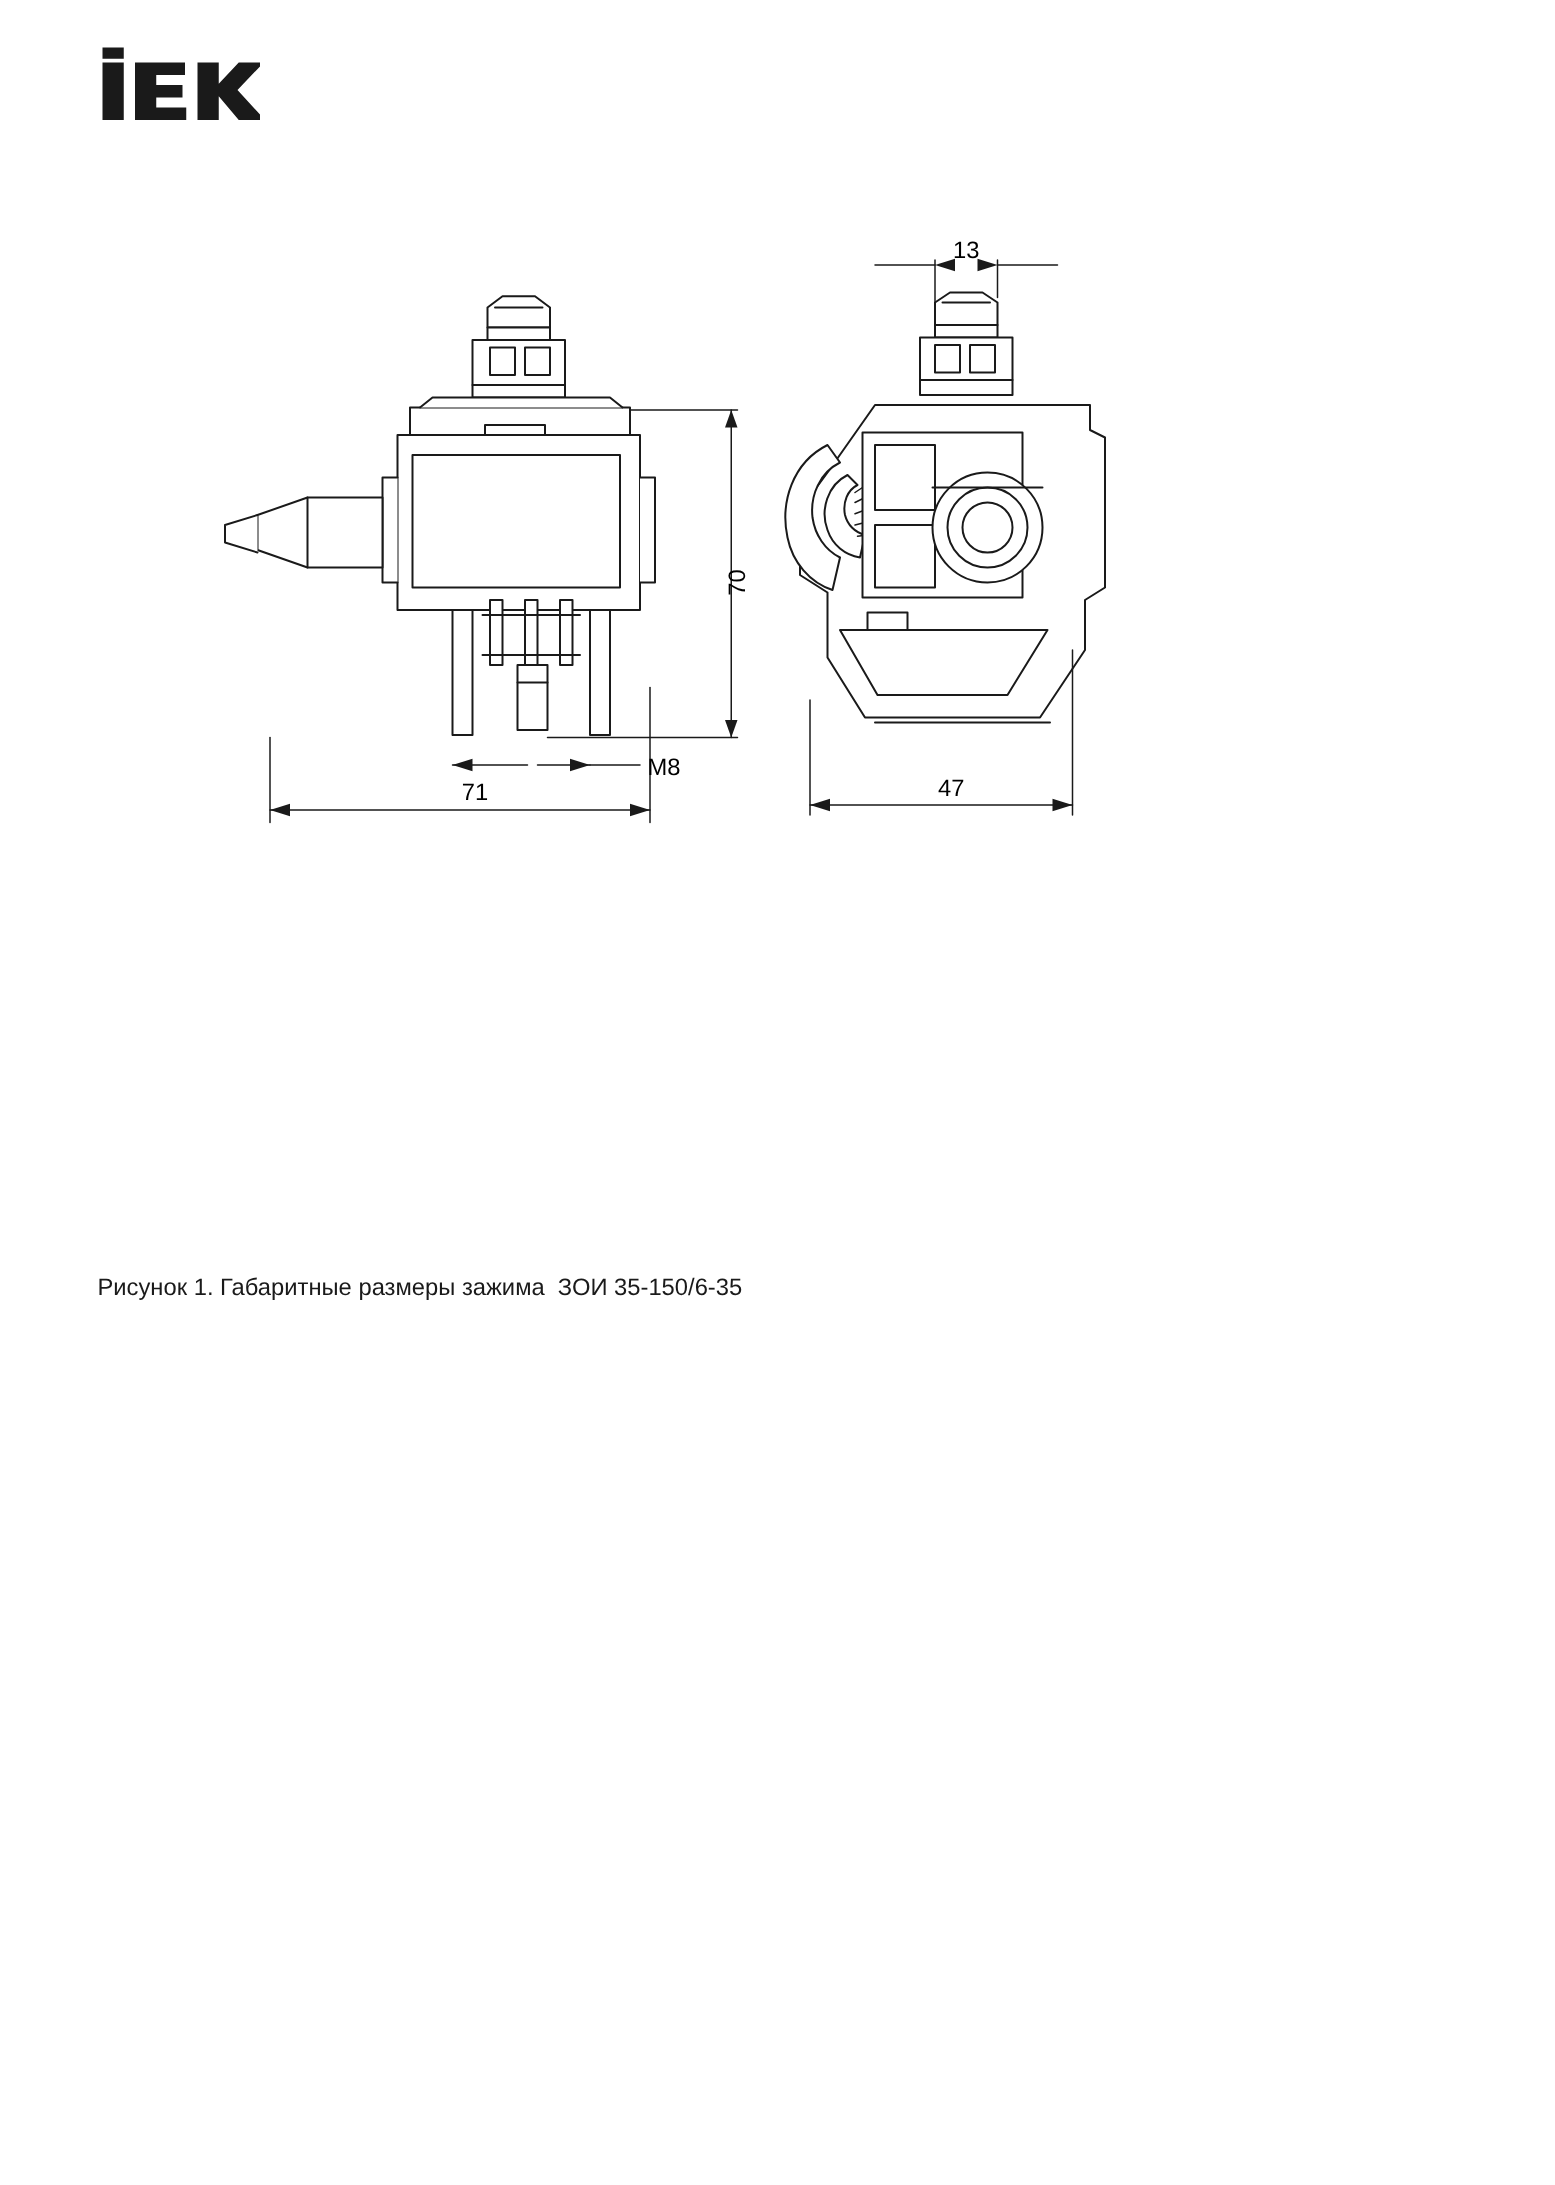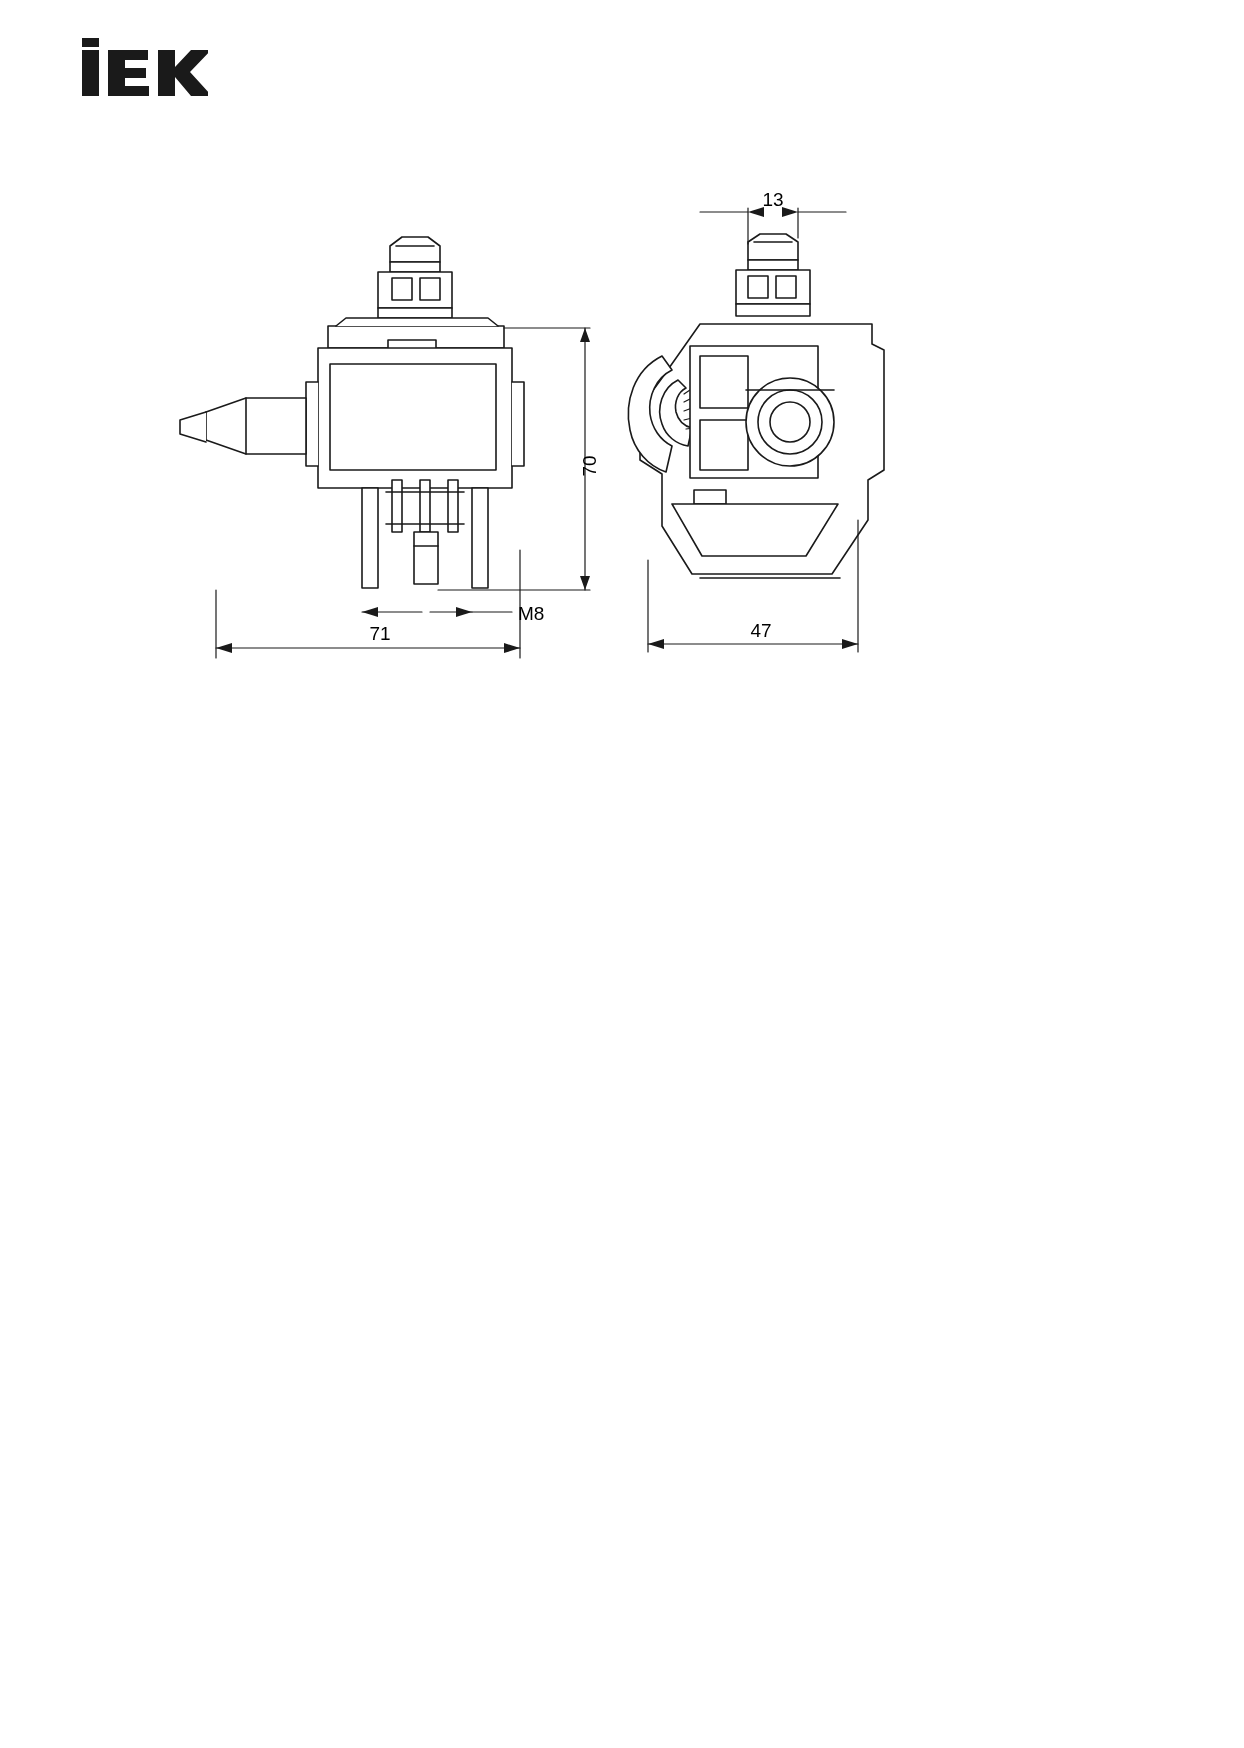--- a/index.html
+++ b/index.html
@@ -200,14 +200,15 @@
       <text class="dim-label" x="380" y="490" text-anchor="middle">71</text>
 
       <text class="dim-label" x="518" y="470" text-anchor="start">M8</text>
 
       <text class="dim-label" x="773" y="56" text-anchor="middle">13</text>
 
       <text class="dim-label" x="761" y="487" text-anchor="middle">47</text>
     </svg>
   </div>
 
+  <div class="caption">Рисунок 1. Габаритные размеры зажима  ЗОИ 35-150/6-35</div>
 
 </div>
 
 </body></html>

